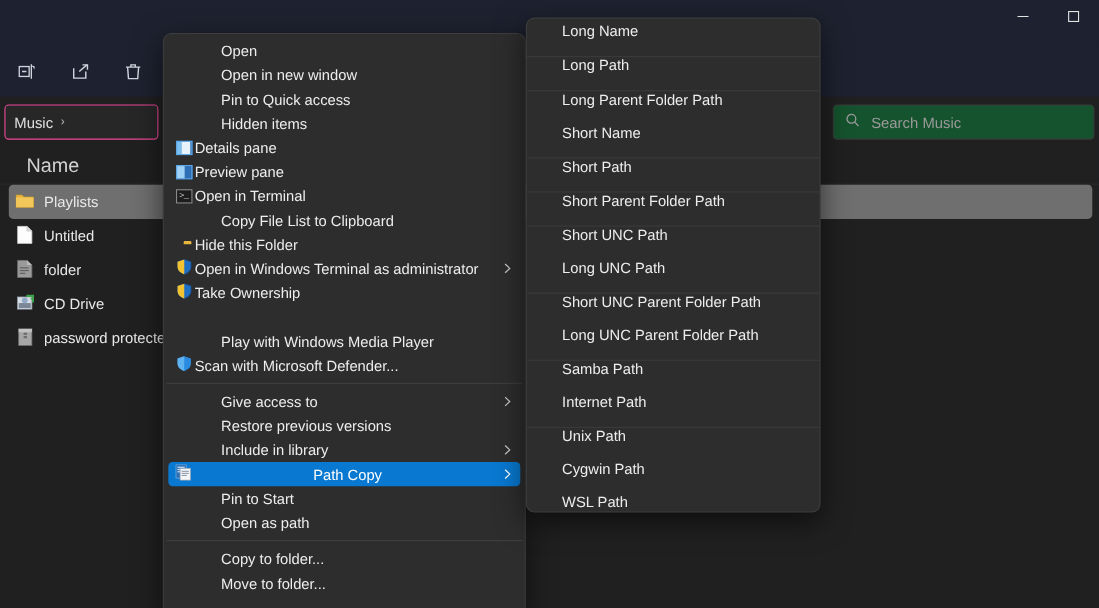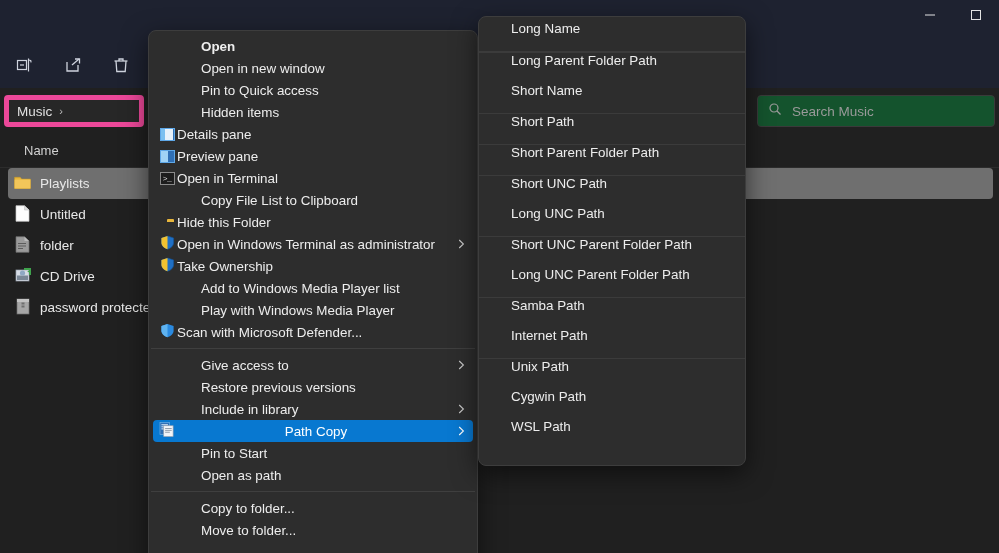--- a/index.html
+++ b/index.html
@@ -35,21 +35,21 @@
     width:38px; height:32px; display:flex; align-items:center; justify-content:center;
     color:#cfd4de; border-radius:4px;
   }
 
   .addressbar {
     position:absolute; left:0; top:88px; width:999px; height:46px;
     background:#202020; display:flex; align-items:center;
   }
   .crumbbox {
     height:32px; margin-left:4px; display:flex; align-items:center;
-    border:5px solid #ec4899; border-radius:4px; background:#272727;
+    border:1px solid #ec4899; border-radius:4px; background:#272727;
     padding:0 8px; min-width:140px;
   }
   .crumb { color:#e0e0e0; font-size:13.5px; }
   .crumb-sep { color:#bdbdbd; font-size:11px; margin-left:7px; }
   .ab-spacer { flex:1; }
   .ab-icon {
     width:34px; height:32px; display:flex; align-items:center; justify-content:center;
     color:#c9c9c9;
   }
   .searchbox {
@@ -57,21 +57,21 @@
     border:1px solid #3a3a3a; border-radius:4px; background:#14532d;
     display:flex; align-items:center; padding:0 10px; gap:10px;
   }
   .search-ph { color:#9a9a9a; font-size:13.5px; }
 
   .colhead {
     position:absolute; left:0; top:134px; width:999px; height:34px;
     background:#202020; display:flex; align-items:center;
     border-bottom:1px solid #2c2c2c;
   }
-  .colhead span { color:#d2d2d2; font-size:13px; margin-left:24px; }
+  .colhead span { color:#d2d2d2; font-size:18px; margin-left:24px; }
 
   .filelist { position:absolute; left:0; top:168px; width:999px; bottom:0; background:#202020; }
   .filerow {
     height:31px; display:flex; align-items:center; gap:9px;
     margin:0 6px 0 8px; padding-left:6px; border-radius:4px;
     color:#e8e8e8; font-size:13.5px;
   }
   .filerow.selected { background:#6f6f6f; }
   .fico { width:17px; height:17px; flex:0 0 17px; display:flex; align-items:center; justify-content:center; }
 
@@ -98,21 +98,21 @@
     width:20px; flex:0 0 20px; height:18px; margin-left:4px;
     display:flex; align-items:center; justify-content:center;
   }
   .mi .lbl { flex:1; overflow:hidden; text-overflow:ellipsis; }
   .mi.indent .lbl { padding-left:24px; }
   .mi .chev {
     flex:0 0 12px; color:#c9c9c9; font-size:12px; line-height:1;
     display:flex; align-items:center; justify-content:center;
   }
   .mi.highlight .chev { color:#fff; }
-  .mi .lbl.bold { font-weight:bold; }
+  .mi .lbl.bold { font-weight:normal; }
   .sep { height:1px; background:#3f3f3f; margin:5px 2px; }
 
   
   .si {
     height:30px; display:flex; align-items:flex-start;
     color:#ededed; font-size:13.4px; padding-left:32px;
     margin:0 0px; white-space:nowrap;
   }
   .subsep { height:1px; background:#3b3b3b; margin:0; }
 
@@ -354,21 +354,20 @@
               <path d="M8 1 L14.5 3.2 V8 C14.5 11.6 11.6 14.2 8 15.2 C4.4 14.2 1.5 11.6 1.5 8 V3.2 Z" fill="#1f6fc4"></path>
               <path d="M8 1 L1.5 3.2 V8 C1.5 11.6 4.4 14.2 8 15.2 Z" fill="#f2c230"></path>
               <path d="M8 1 L14.5 3.2 V8 C14.5 11.6 11.6 14.2 8 15.2" fill="none" stroke="#14559b" stroke-width=".7"></path>
             </svg></span>
         </span>
         <span class="lbl">Take Ownership</span>
         <span class="chev"></span>
       </div>
       <div class="mi indent">
         <span class="ico"></span>
-        <span class="lbl">Add to Windows Media Player list</span>
         <span class="chev"></span>
       </div>
       <div class="mi indent">
         <span class="ico"></span>
         <span class="lbl">Play with Windows Media Player</span>
         <span class="chev"></span>
       </div>
       <div class="mi">
         <span class="ico">
           <span><svg class="g-defender" viewBox="0 0 16 16">
@@ -444,20 +443,23 @@
         <span class="lbl">Move to folder...</span>
         <span class="chev"></span>
       </div>
     </div>
 
   <div class="menu" id="sub-menu">
       <div class="si">
         <span>Long Name</span>
       </div>
       <div class="subsep"></div>
+      <div class="si">
+        <span>Long Path</span>
+      </div>
       <div class="subsep"></div>
       <div class="si">
         <span>Long Parent Folder Path</span>
       </div>
       <div class="si">
         <span>Short Name</span>
       </div>
       <div class="subsep"></div>
       <div class="si">
         <span>Short Path</span>

